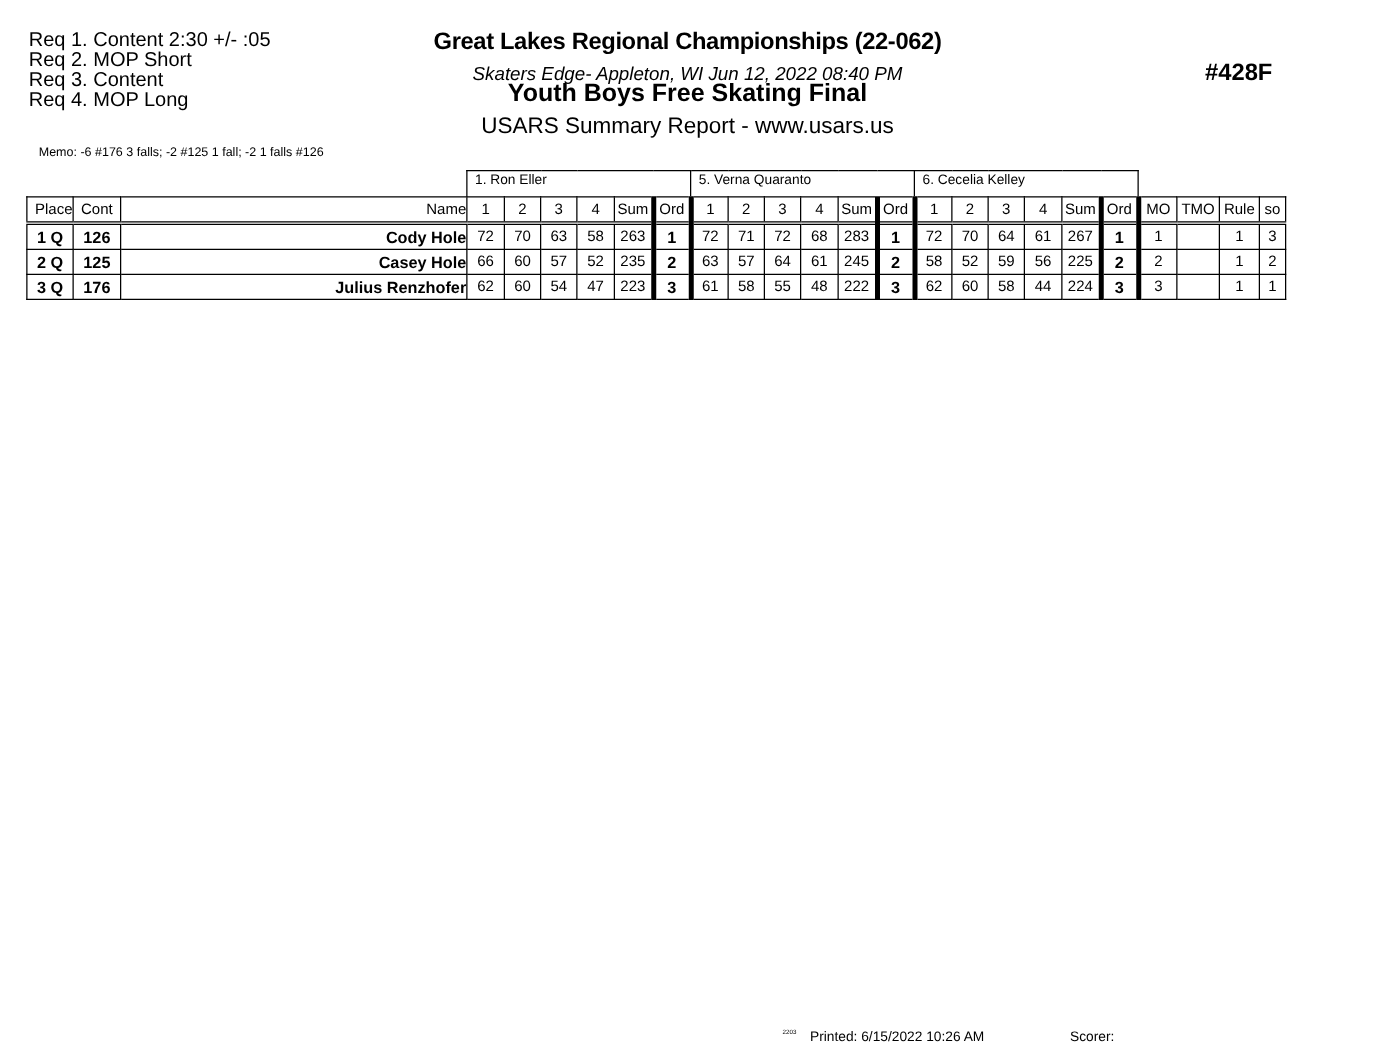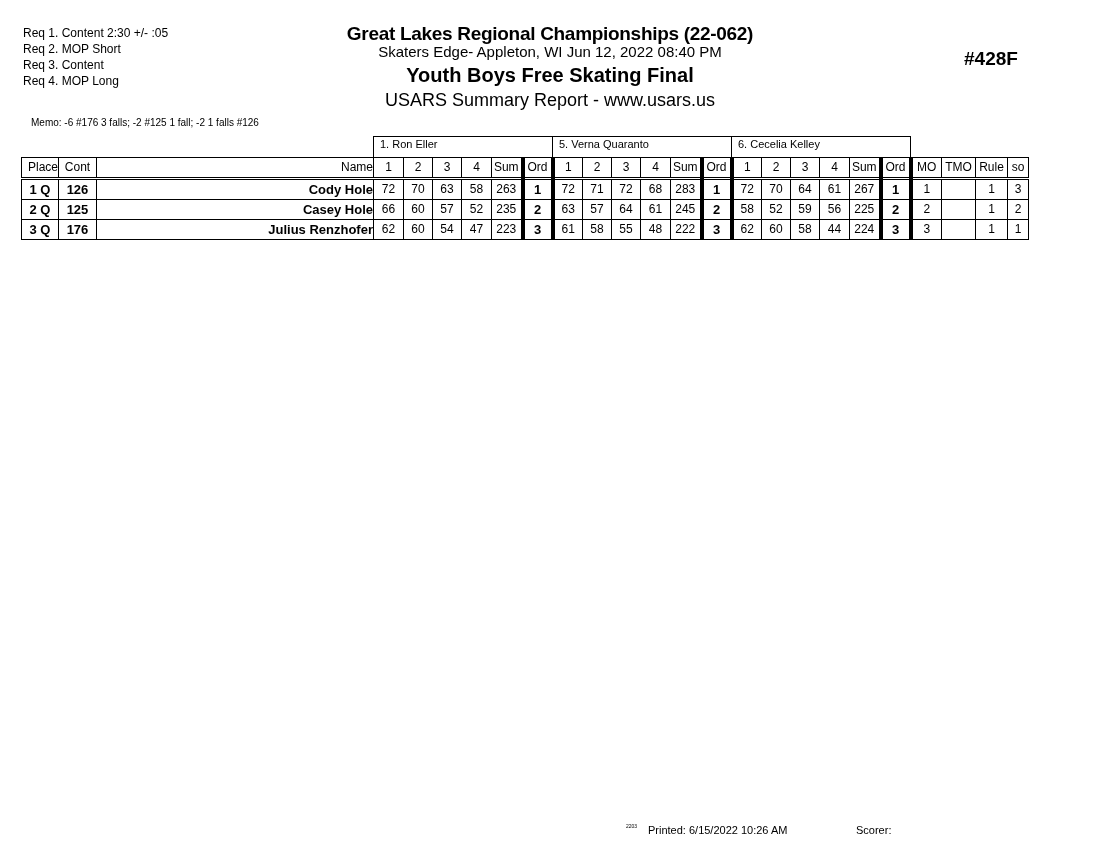--- a/index.html
+++ b/index.html
@@ -1,22 +1,22 @@
 <!DOCTYPE html>
 <html><head>
 <meta charset="utf-8">
 <style>
   html, body { margin:0; padding:0; background:#ffffff; }
   body { width:1100px; height:850px; position:relative; overflow:hidden;
          font-family:"Liberation Sans", sans-serif; color:#000; }
   .abs { position:absolute; white-space:nowrap; }
-  .req { left:23px; font-size:12px; line-height:16px; }
+  .req { left:23px; font-size:16px; line-height:16px; }
   .title { left:0; width:1100px; text-align:center; }
   .t1 { top:23px; font-size:19px; font-weight:bold; letter-spacing:-0.3px; }
-  .t2 { top:43px; font-size:15px; padding-left:0; }
+  .t2 { top:51px; font-size:15px; padding-left:0;font-style:italic; }
   .t3 { top:64px; font-size:20px; font-weight:bold; }
   .t4 { top:90px; font-size:18px; }
   .code { left:964px; top:23px; font-size:19px; font-weight:bold;margin-top:25px; }
   .memo { left:31px; top:117px; font-size:10px; }
   .footer { top:782px; font-size:11px;margin-top:42px; }
 
   table.grid { position:absolute; left:21px; top:136px; border-collapse:collapse; table-layout:fixed; font-size:12px; }
   table.grid td { padding:0; height:19px; text-align:center; border:1px solid #000; line-height:19px; overflow:hidden; }
   table.grid tr.judge-row td { height:20px;margin-top:48px; }
   table.grid tr.judge-row td.blank { border:none; }

